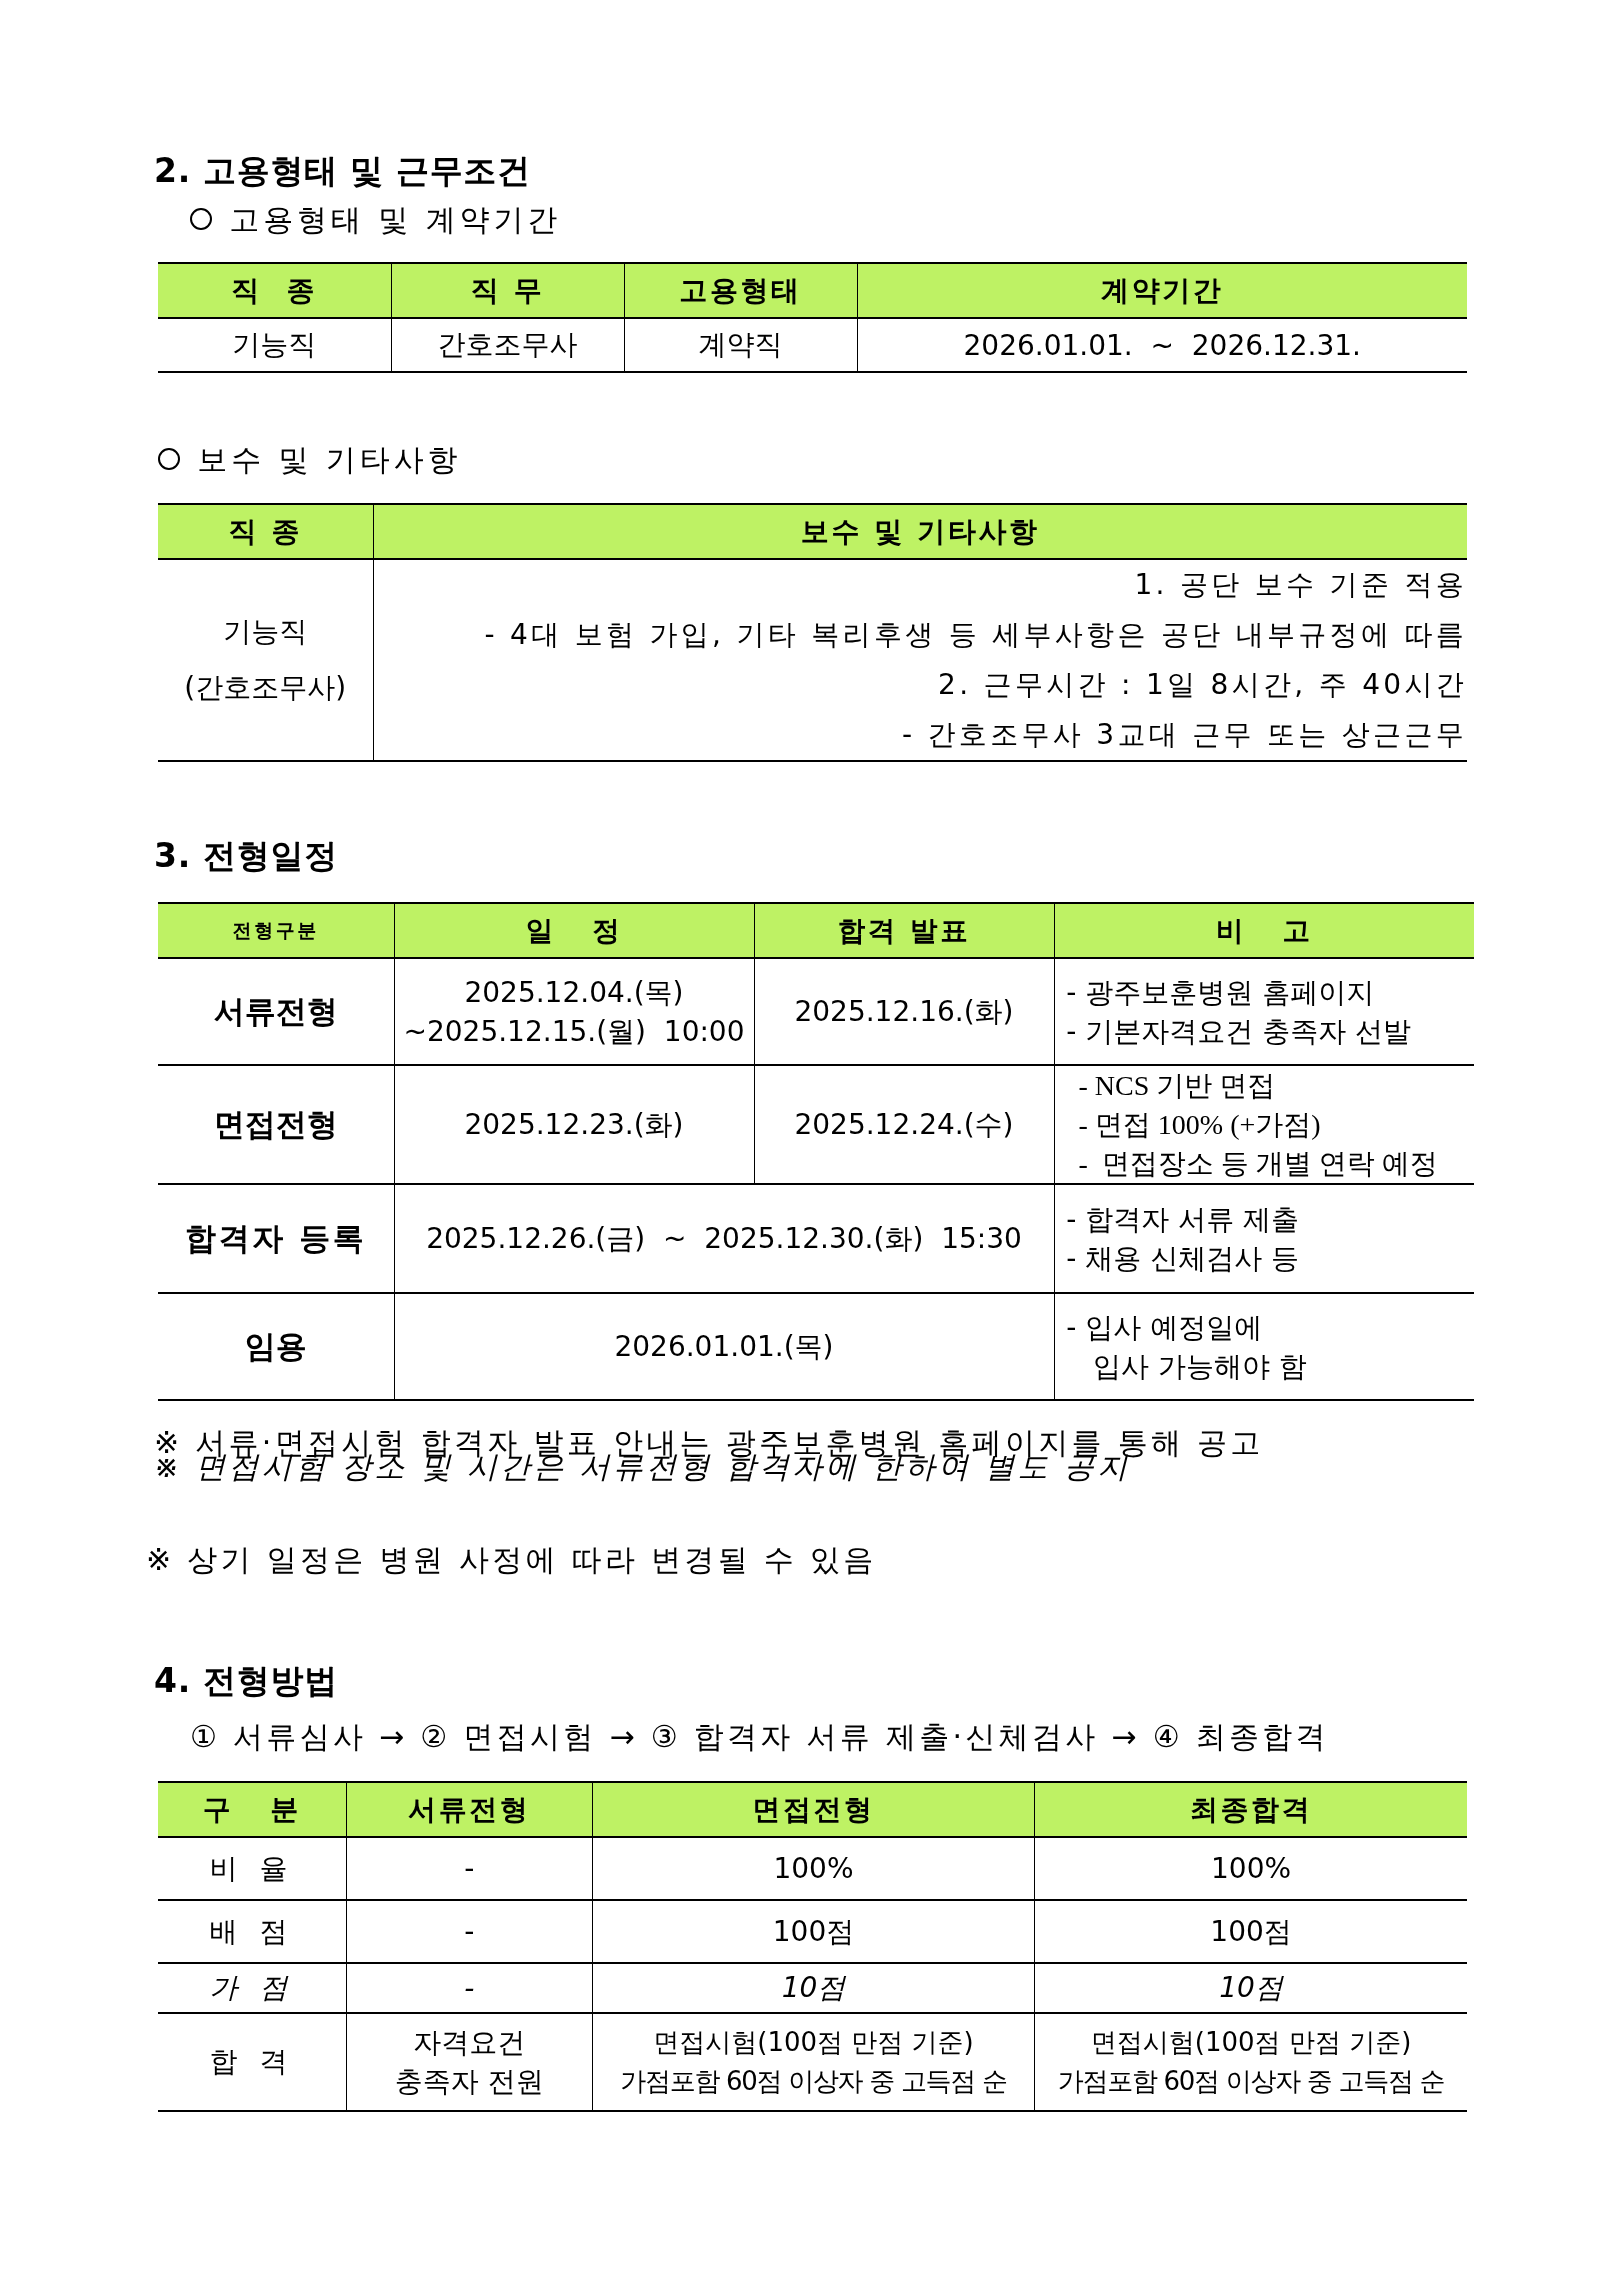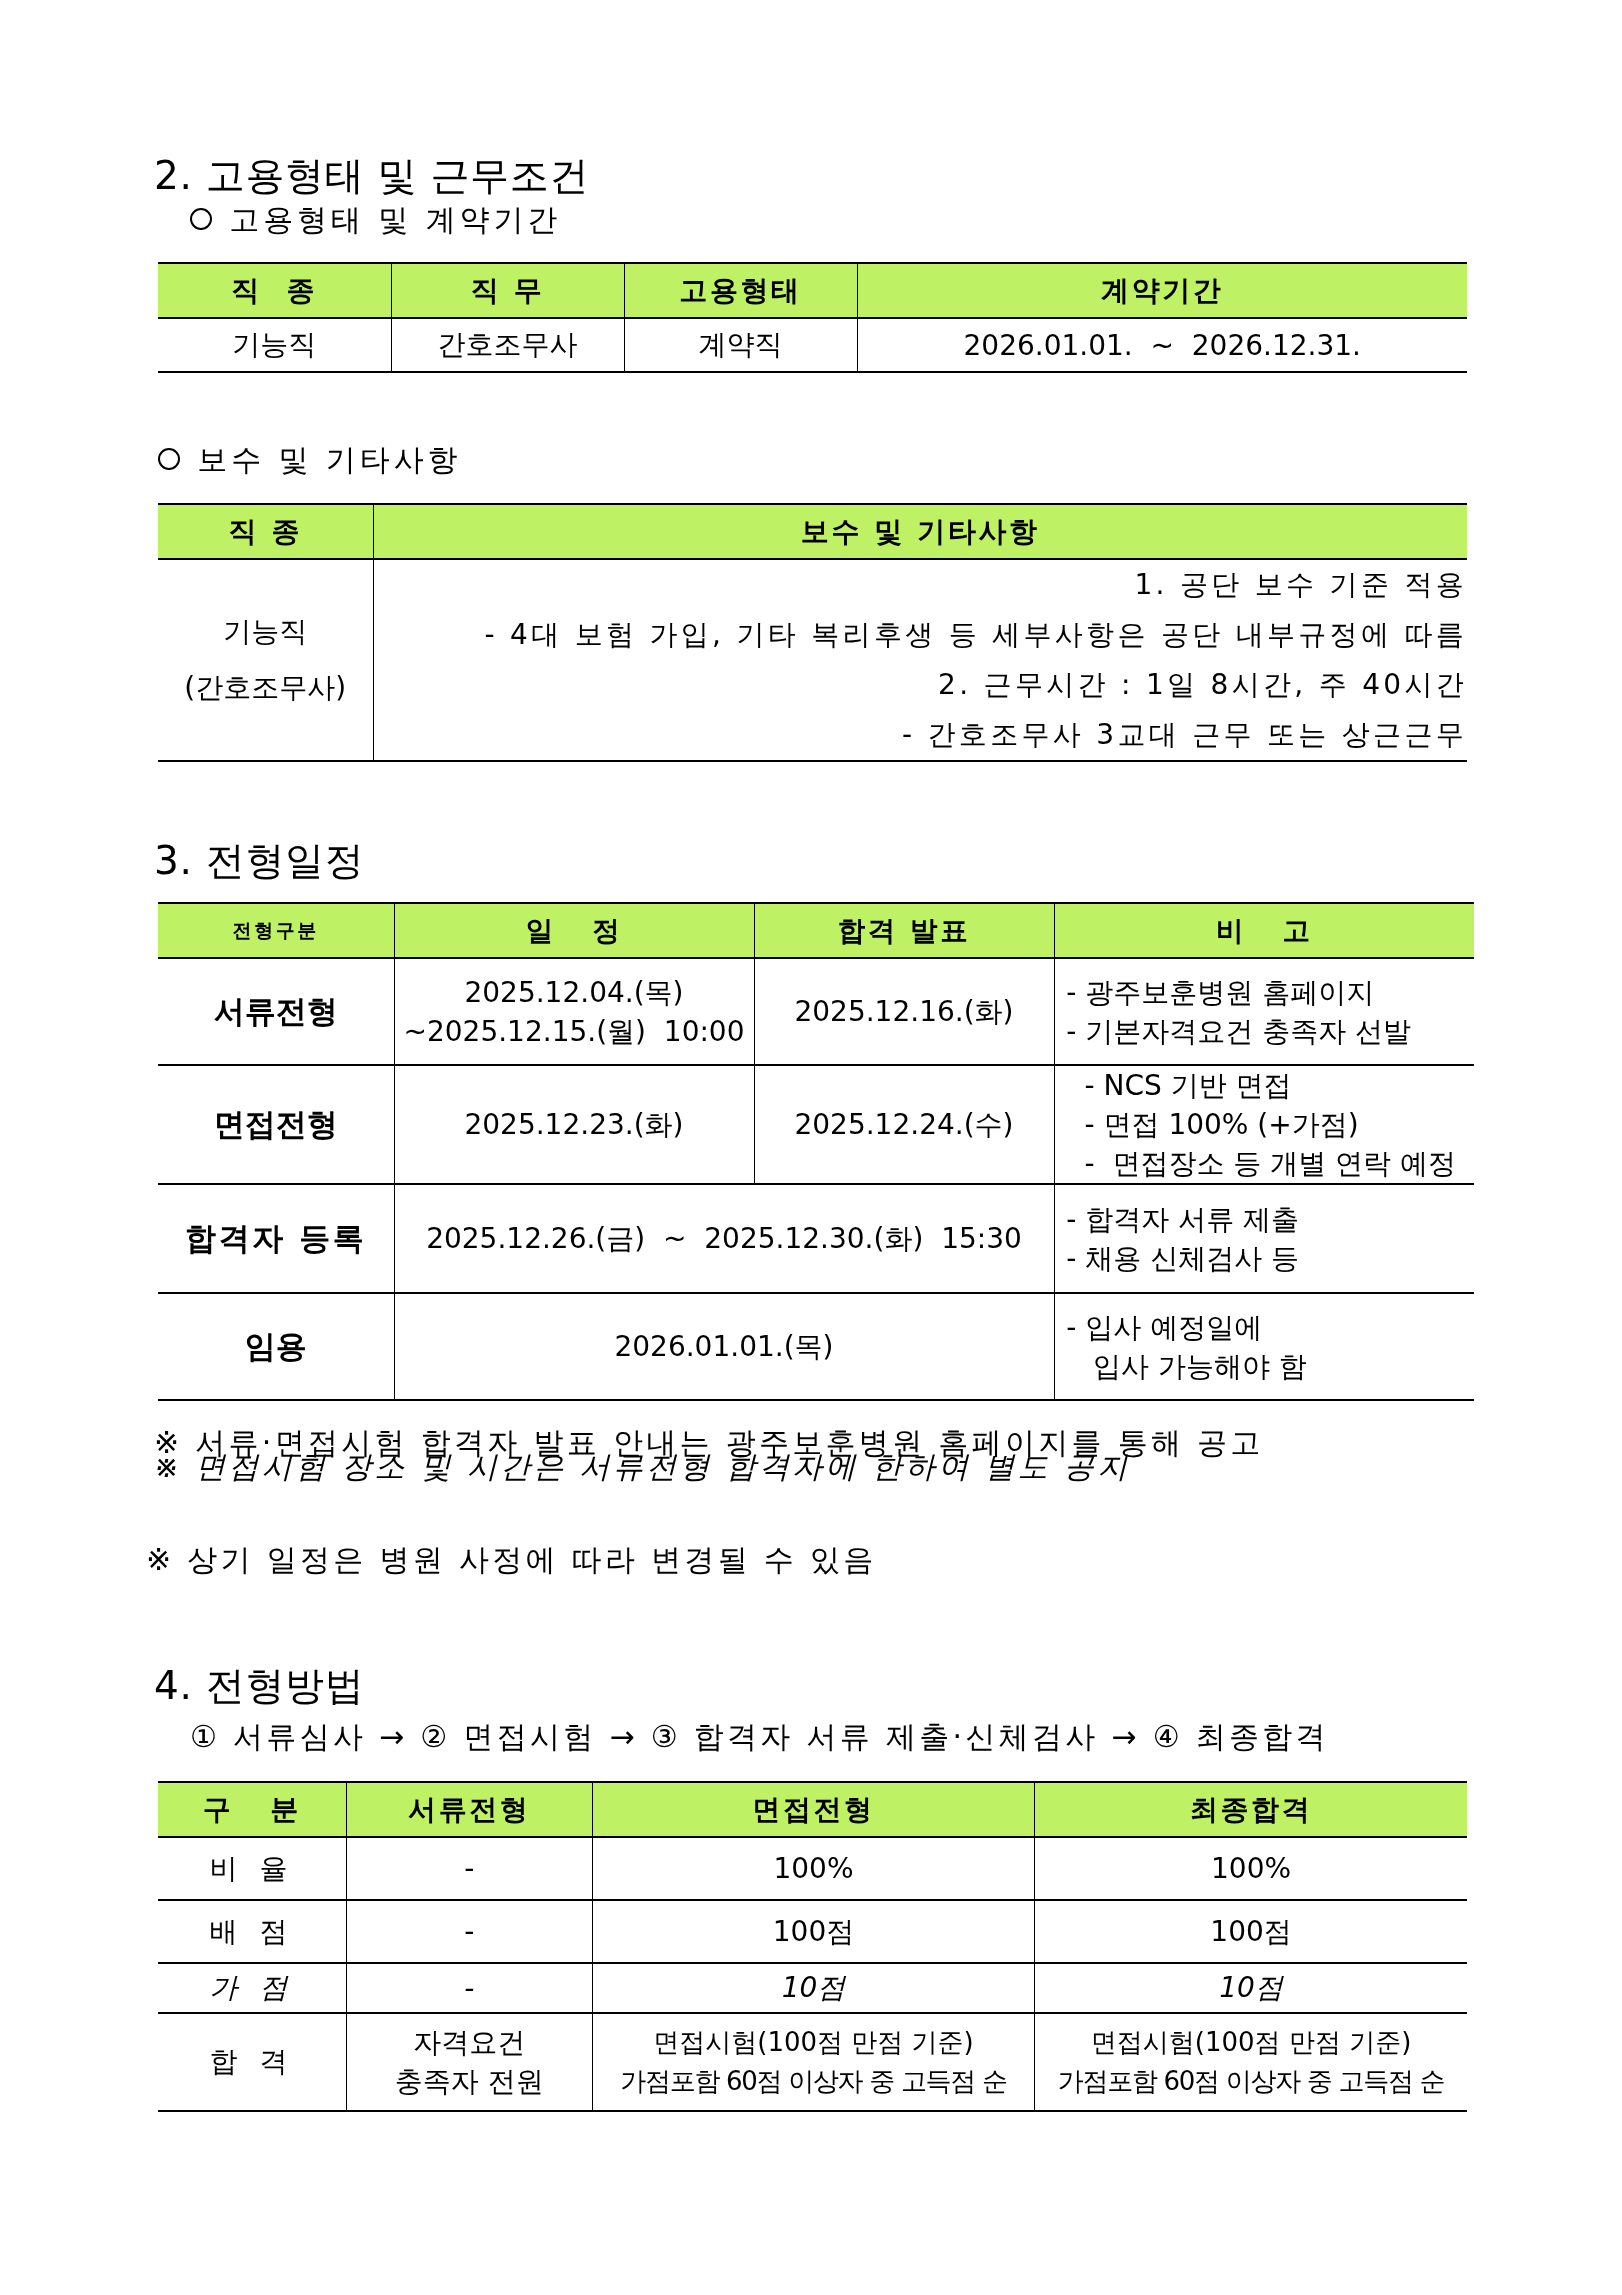--- a/index.html
+++ b/index.html
@@ -1,19 +1,19 @@
 <!DOCTYPE html>
 <html style="font-size:10.5px"><head>
 <meta charset="utf-8">
 <style>
   html, body { margin:0; padding:0; background:#ffffff; }
   body { width:1623px; height:2295px; position:relative; overflow:hidden;
          font-family:"DejaVu Sans", "Liberation Sans", sans-serif; color:#000; }
   .abs { position:absolute; }
-  .h2 { font-weight:normal; font-size:39px; letter-spacing:0.7px; }
+  .h2 { font-weight:bold; font-size:33px; letter-spacing:0.7px; }
   .sub { font-size:30px; letter-spacing:3.9px; }
   .sub .circ { display:inline-block; width:18.3px; height:18.3px; border:2.6px solid #000; border-radius:50%; margin-right:17px; vertical-align:middle; position:relative; top:-2.6px; }
   table { border-collapse:collapse; position:absolute; table-layout:fixed; }
   td, th { font-size:28px; text-align:center; vertical-align:middle; padding:0; }
   th { background:#bef264; font-weight:bold; letter-spacing:2.6px; }
   .tbl { border-top:2px solid #000; border-bottom:2px solid #000; }
   .tbl tr.head th { border-bottom:2px solid #000; }
   .vl { border-left:1.3px solid #000; }
   .hl td { border-top:2px solid #000; }
   .left { text-align:left; }
@@ -107,21 +107,21 @@
     <td class="vl">2025.12.16.(화)</td>
     <td class="vl left" style="padding-left:11.8px;">
       <span class="line">- 광주보훈병원 홈페이지</span>
       <span class="line">- 기본자격요건 충족자 선발</span>
     </td>
   </tr>
   <tr class="hl" style="height:116px;">
     <td class="bold">면접전형</td>
     <td class="vl">2025.12.23.(화)</td>
     <td class="vl">2025.12.24.(수)</td>
-    <td class="vl left" style="padding-left:30px;">
+    <td class="vl left" style="padding-left:24px;font-family:Liberation Serif, serif;">
       <span class="line">- NCS 기반 면접</span>
       <span class="line">- 면접 100% (+가점)</span>
       <span class="line" style="white-space:pre;">-  면접장소 등 개별 연락 예정</span>
     </td>
   </tr>
   <tr class="hl" style="height:109px;">
     <td class="bold" style="letter-spacing:2.6px;">합격자 등록</td>
     <td class="vl" colspan="2" style="white-space:pre;">2025.12.26.(금)  ~  2025.12.30.(화)  15:30</td>
     <td class="vl left" style="padding-left:11.8px;">
       <span class="line">- 합격자 서류 제출</span>

